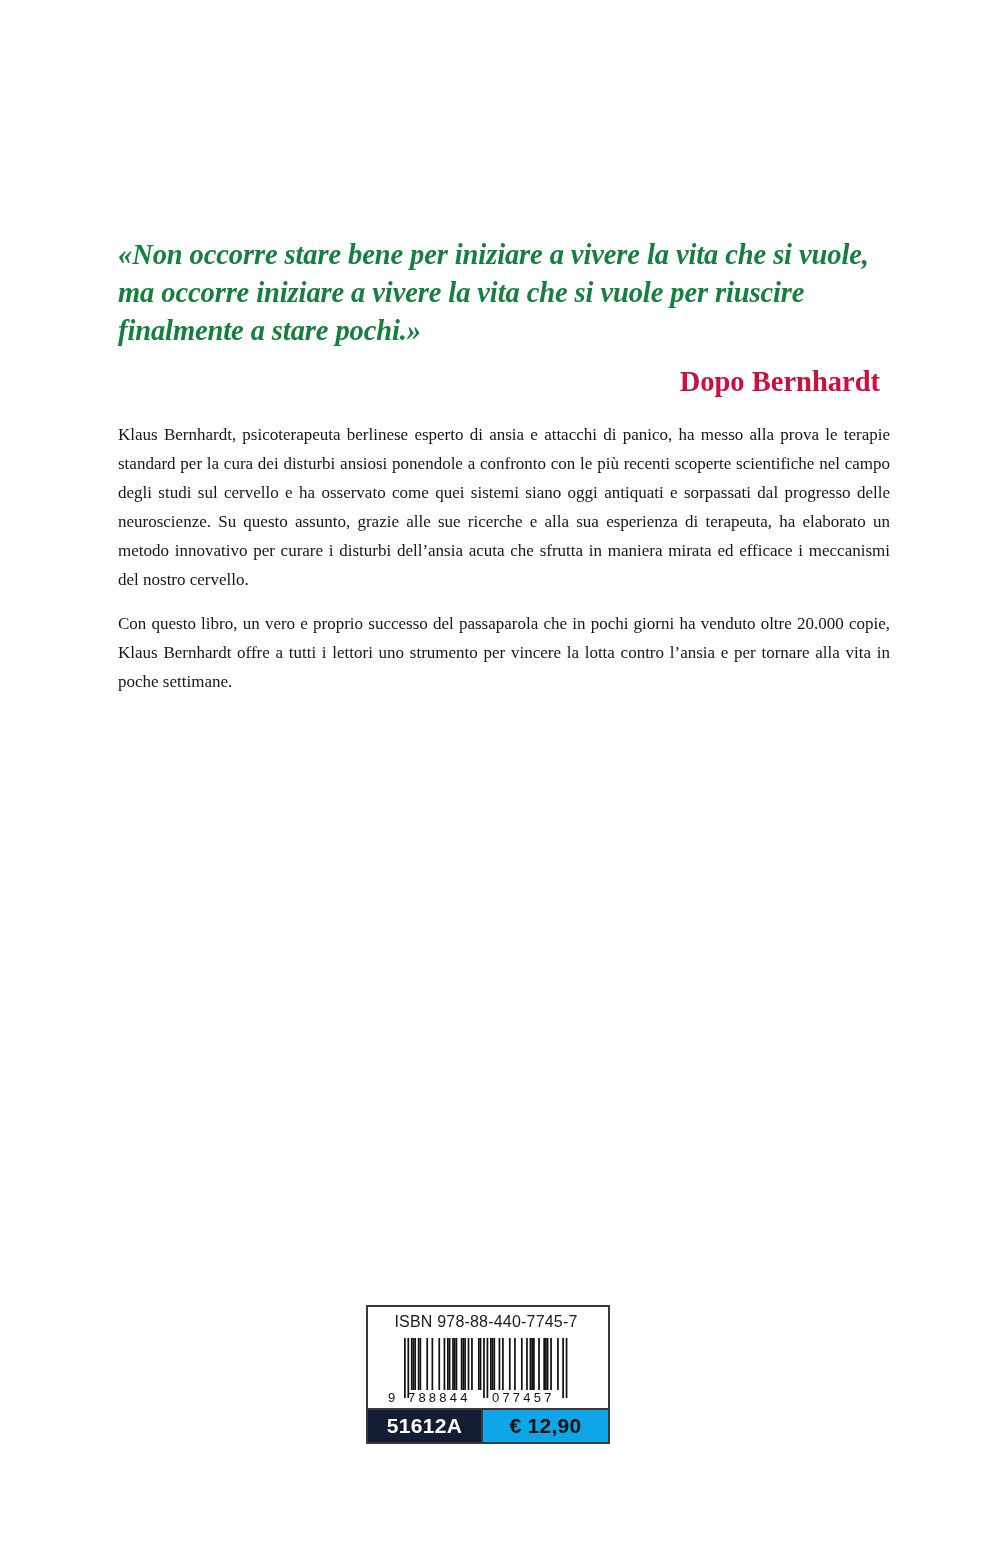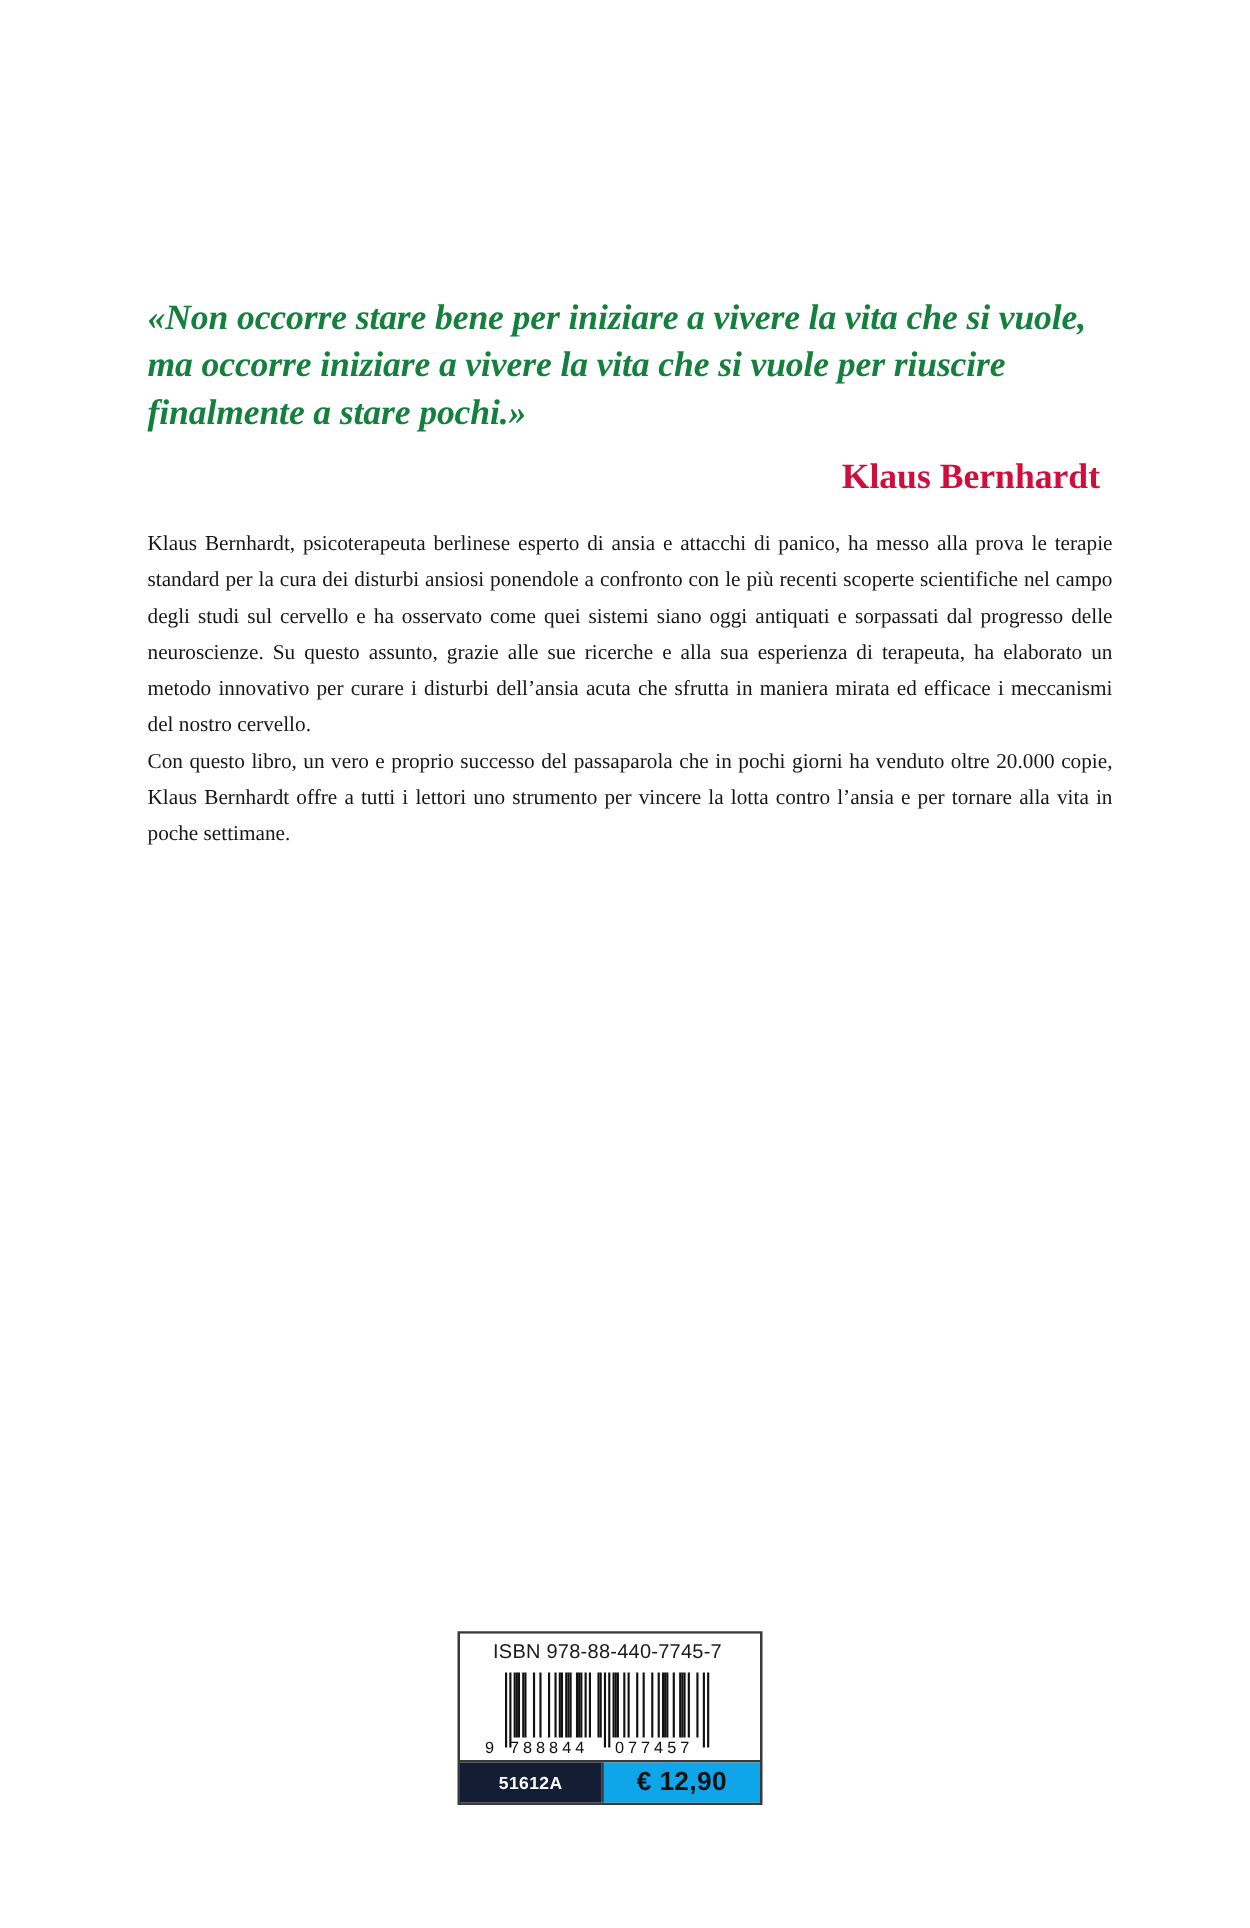--- a/index.html
+++ b/index.html
@@ -65,20 +65,21 @@
     text-align: justify;
     text-justify: inter-word;
     hyphens: manual;
   }
   .body-copy p {
     margin: 0;
     text-align: justify;
   }
   .body-copy p:last-child {
     text-align: justify;
+    margin-top: 15px;
   }
   
 
   
   .barcode-block {
     position: absolute;
     left: 366px;
     top: 1305px;
     width: 244px;
     border: 2px solid #3a3a3a;
@@ -109,21 +110,21 @@
   }
   .code-cell {
     flex: 0 0 113px;
     background: #131d33;
     color: #ffffff;
     display: flex;
     align-items: center;
     justify-content: center;
     font-family: "Liberation Sans", "DejaVu Sans", sans-serif;
     font-weight: bold;
-    font-size: 14px;
+    font-size: 21px;
     letter-spacing: 0.3px;
   }
   .price-cell {
     flex: 1 1 auto;
     background: #0ea5e9;
     color: #111111;
     display: flex;
     align-items: center;
     justify-content: center;
     font-family: "Liberation Sans", "DejaVu Sans", sans-serif;
@@ -136,21 +137,21 @@
 </style>
 </head>
 <body>
 
 <div class="page">
 
   <div class="quote-block">
     <div class="quote-text">«Non occorre stare bene per iniziare a vivere la vita che si vuole,</div>
     <div class="quote-text">ma occorre iniziare a vivere la vita che si vuole per riuscire</div>
     <div class="quote-text">finalmente a stare pochi.»</div>
-    <div class="quote-attribution">Klaus Bernhardt</div>
+    <div class="quote-attribution">Dopo Bernhardt</div>
   </div>
 
   <div class="body-copy">
     <p>Klaus Bernhardt, psicoterapeuta berlinese esperto di ansia e attacchi di panico, ha messo alla prova le terapie standard per la cura dei disturbi ansiosi ponendole a confronto con le più recenti scoperte scientifiche nel campo degli studi sul cervello e ha osservato come quei sistemi siano oggi antiquati e sorpassati dal progresso delle neuroscienze. Su questo assunto, grazie alle sue ricerche e alla sua esperienza di terapeuta, ha elaborato un metodo innovativo per curare i disturbi dell’ansia acuta che sfrutta in maniera mirata ed efficace i meccanismi del nostro cervello.</p>
     <p>Con questo libro, un vero e proprio successo del passaparola che in pochi giorni ha venduto oltre 20.000 copie, Klaus Bernhardt offre a tutti i lettori uno strumento per vincere la lotta contro l’ansia e per tornare alla vita in poche settimane.</p>
   </div>
 
   <div class="barcode-block">
     <div class="barcode-upper">
       <div class="isbn-line">ISBN 978-88-440-7745-7</div>

